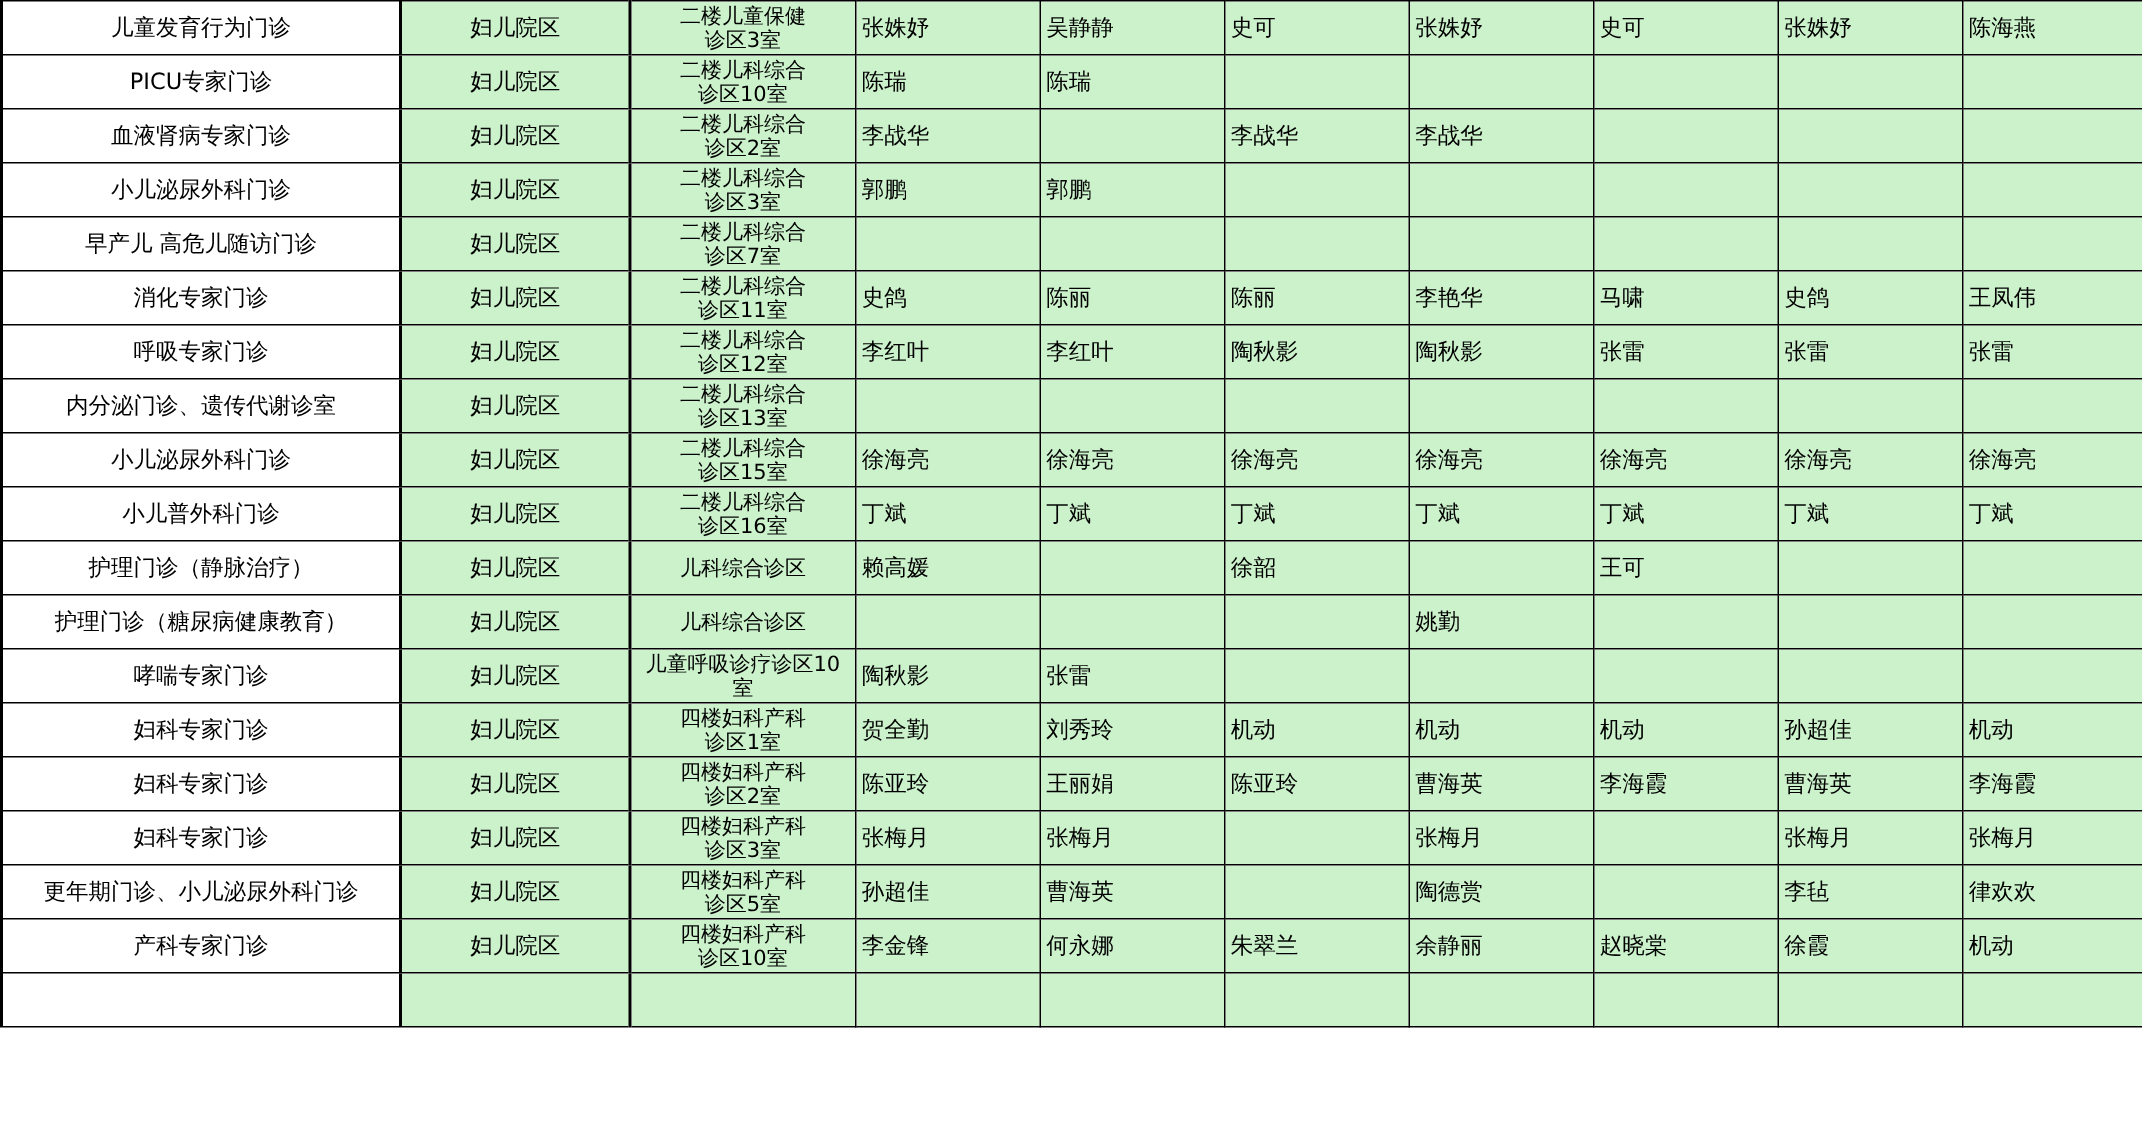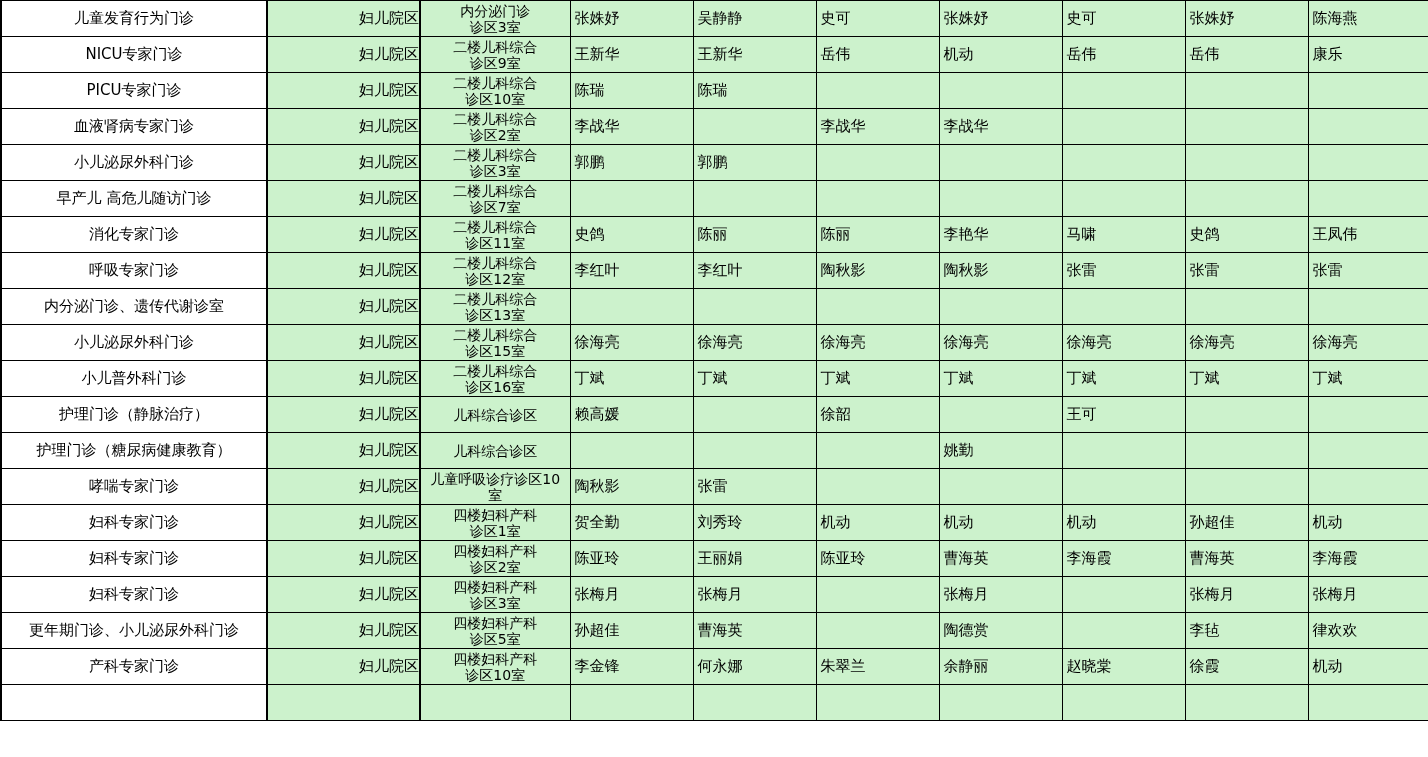--- a/index.html
+++ b/index.html
@@ -31,21 +31,21 @@
     vertical-align: middle;
     line-height: 17px;
   }
   td.clinic {
     background: #ffffff;
     text-align: center;
     border-right: 2px solid #000;
   }
   td.campus {
     background: #ccf2cc;
-    text-align: right;
+    text-align: center;
     border-right: 2px solid #000;
   }
   td.location {
     background: #ccf2cc;
     text-align: center;
     white-space: pre-line;
     font-size: 14px;
     line-height: 16px;
   }
   td.day {
@@ -68,44 +68,31 @@
       <col style="width:123px">
       <col style="width:123px">
       <col style="width:123px">
       <col style="width:123px">
       <col style="width:121px">
     </colgroup>
     <tbody>
         <tr>
           <td class="clinic">儿童发育行为门诊</td>
           <td class="campus">妇儿院区</td>
-          <td class="location">内分泌门诊
+          <td class="location">二楼儿童保健
 诊区3室</td>
           <td class="day">张姝妤</td>
           <td class="day">吴静静</td>
           <td class="day">史可</td>
           <td class="day">张姝妤</td>
           <td class="day">史可</td>
           <td class="day">张姝妤</td>
           <td class="day">陈海燕</td>
         </tr>
         <tr>
-          <td class="clinic">NICU专家门诊</td>
-          <td class="campus">妇儿院区</td>
-          <td class="location">二楼儿科综合
-诊区9室</td>
-          <td class="day">王新华</td>
-          <td class="day">王新华</td>
-          <td class="day">岳伟</td>
-          <td class="day">机动</td>
-          <td class="day">岳伟</td>
-          <td class="day">岳伟</td>
-          <td class="day">康乐</td>
-        </tr>
-        <tr>
           <td class="clinic">PICU专家门诊</td>
           <td class="campus">妇儿院区</td>
           <td class="location">二楼儿科综合
 诊区10室</td>
           <td class="day">陈瑞</td>
           <td class="day">陈瑞</td>
           <td class="day"></td>
           <td class="day"></td>
           <td class="day"></td>
           <td class="day"></td>

